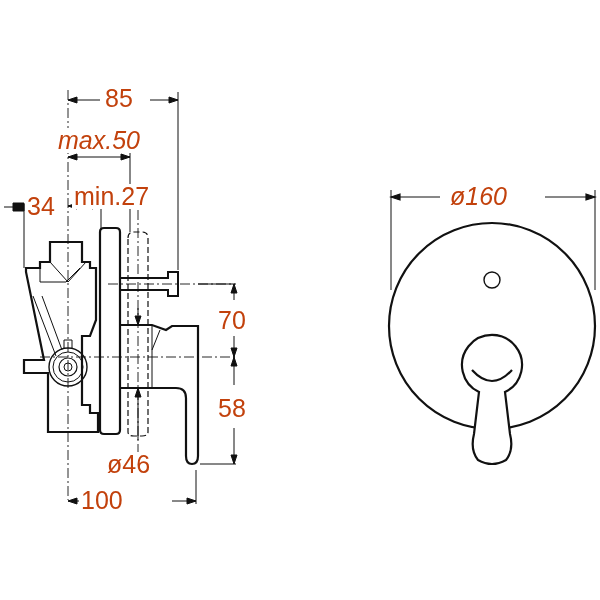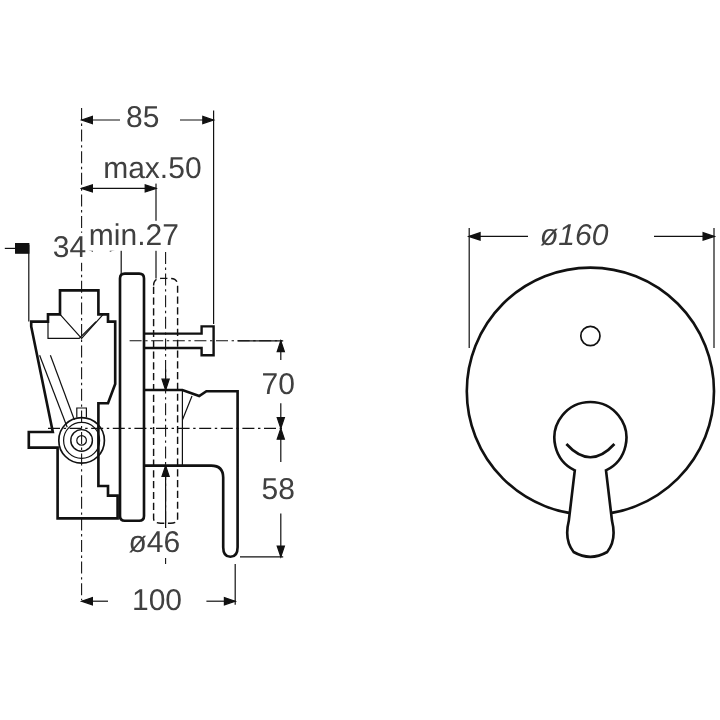--- a/index.html
+++ b/index.html
@@ -1,18 +1,18 @@
 <!DOCTYPE html>
 <html><head>
 <meta charset="utf-8">
 <style>
   html, body { margin:0; padding:0; background:#ffffff; }
   body { width:600px; height:600px; overflow:hidden; position:relative; font-family:"Liberation Sans", sans-serif; }
   svg { position:absolute; left:0; top:0; }
-  .lbl { position:absolute; color:#404040; font-family:"Liberation Sans", sans-serif; font-size:25px; line-height:1; white-space:nowrap; background:#fff; padding:0 2px; }
+  .lbl { position:absolute; color:#c2410c; font-family:"Liberation Sans", sans-serif; font-size:25px; line-height:1; white-space:nowrap; background:#fff; padding:0 2px; }
 </style>
 </head>
 <body>
 
 <svg width="600" height="600" viewBox="0 0 600 600" fill="none" stroke="#111" stroke-width="1.2">
 
   <g>
 
     <path d="M50 242 H82 V262 H90 V268 H96 L96 320 L90 336 L82 336 L82 370 L82 405 L90 405 L90 413 L98 413 L98 432 H48 V373 H24 V360 H44 L26 272 V268 H40 V262 H50 Z" stroke-width="2.2"></path>
     <path d="M40 268 V282 L66 282 L80 268" stroke-width="1"></path>
@@ -89,20 +89,20 @@
     <path d="M472 370 Q492 392 512 370" stroke-width="2.2"></path>
     <line x1="391" y1="190" x2="391" y2="290" stroke-width="1"></line>
     <line x1="595" y1="190" x2="595" y2="290" stroke-width="1"></line>
     <line x1="391" y1="197" x2="440" y2="197" stroke-width="1"></line>
     <line x1="545" y1="197" x2="595" y2="197" stroke-width="1"></line>
     <path d="M391 197 l9 -3 v6 z M595 197 l-9 -3 v6 z" fill="#111"></path>
   </g>
 </svg>
 
 <span class="lbl" style="left:103px;top:86px;">85</span>
-<span class="lbl" style="left:84px;top:128px;">max.50</span>
+<span class="lbl" style="left:56px;top:128px;font-style:italic;">max.50</span>
 <span class="lbl" style="left:72px;top:184px;">min.27</span>
-<span class="lbl" style="left:42px;top:194px;">34</span>
+<span class="lbl" style="left:25px;top:194px;">34</span>
 <span class="lbl" style="left:216px;top:308px;">70</span>
 <span class="lbl" style="left:216px;top:396px;">58</span>
-<span class="lbl" style="left:105px;top:440px;">ø46</span>
-<span class="lbl" style="left:108px;top:488px;">100</span>
+<span class="lbl" style="left:105px;top:452px;">ø46</span>
+<span class="lbl" style="left:79px;top:488px;">100</span>
 <span class="lbl" style="left:448px;top:184px;font-style:italic;">ø160</span>
 
 </body></html>

